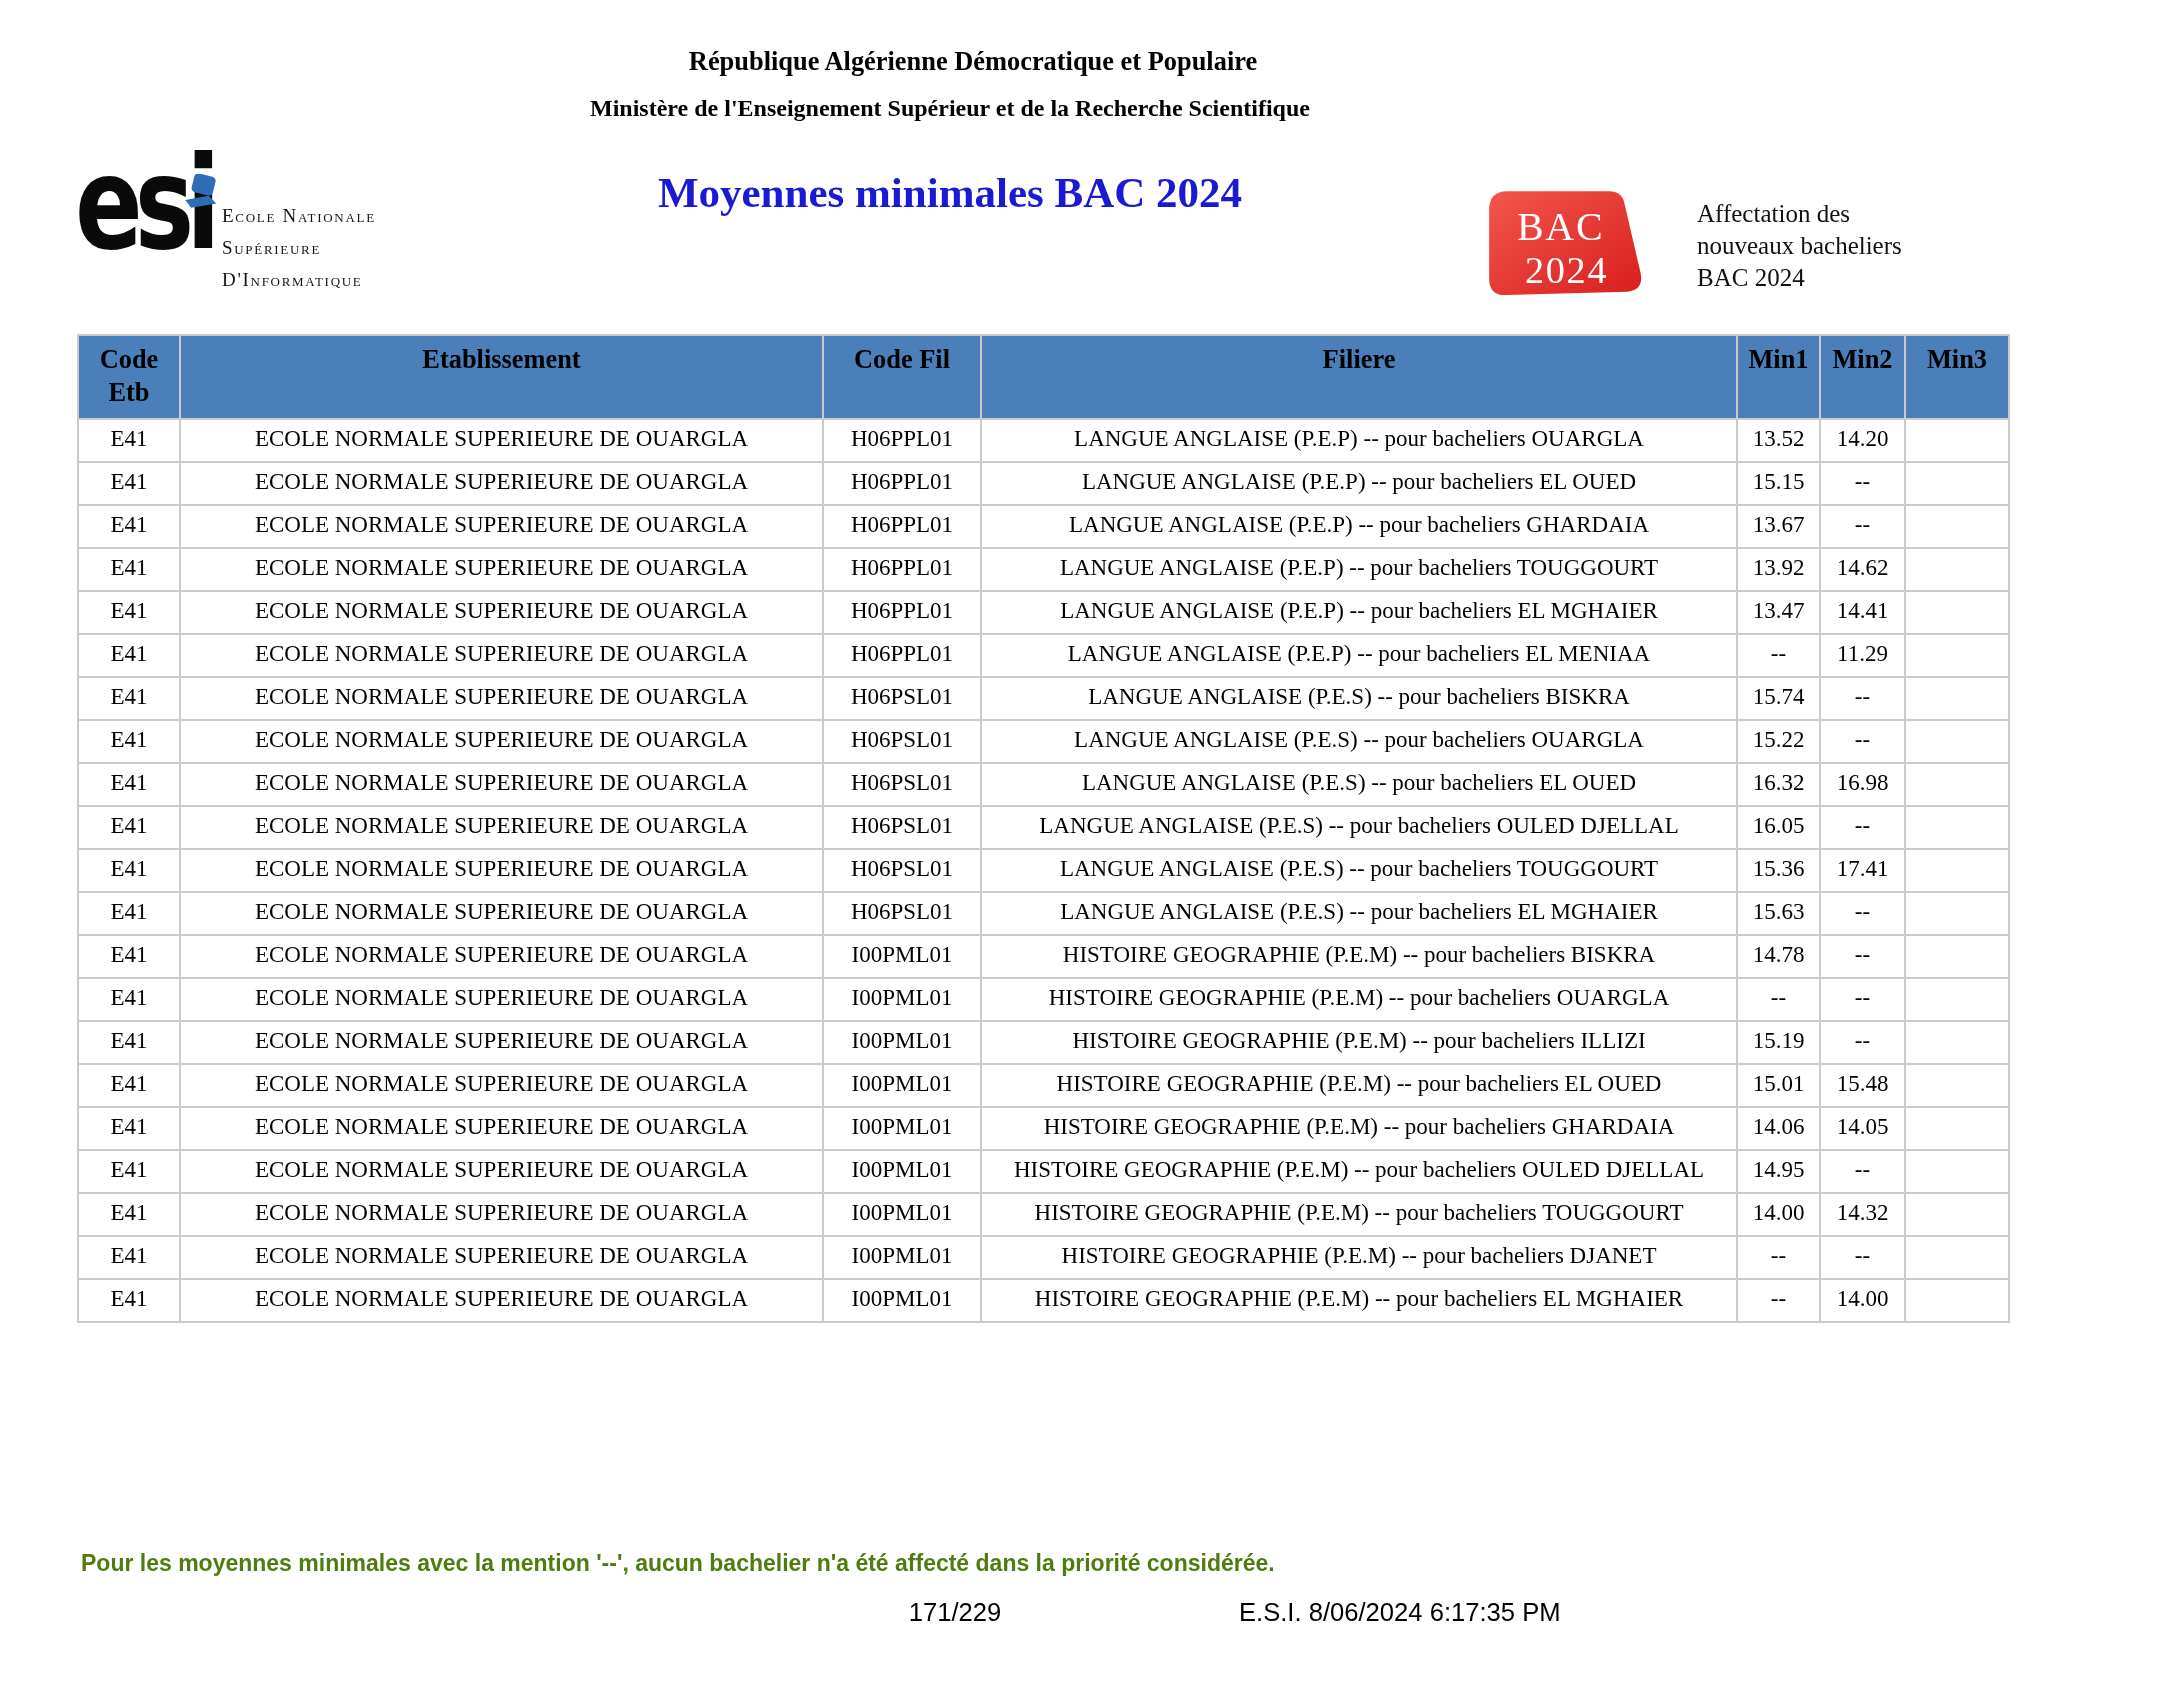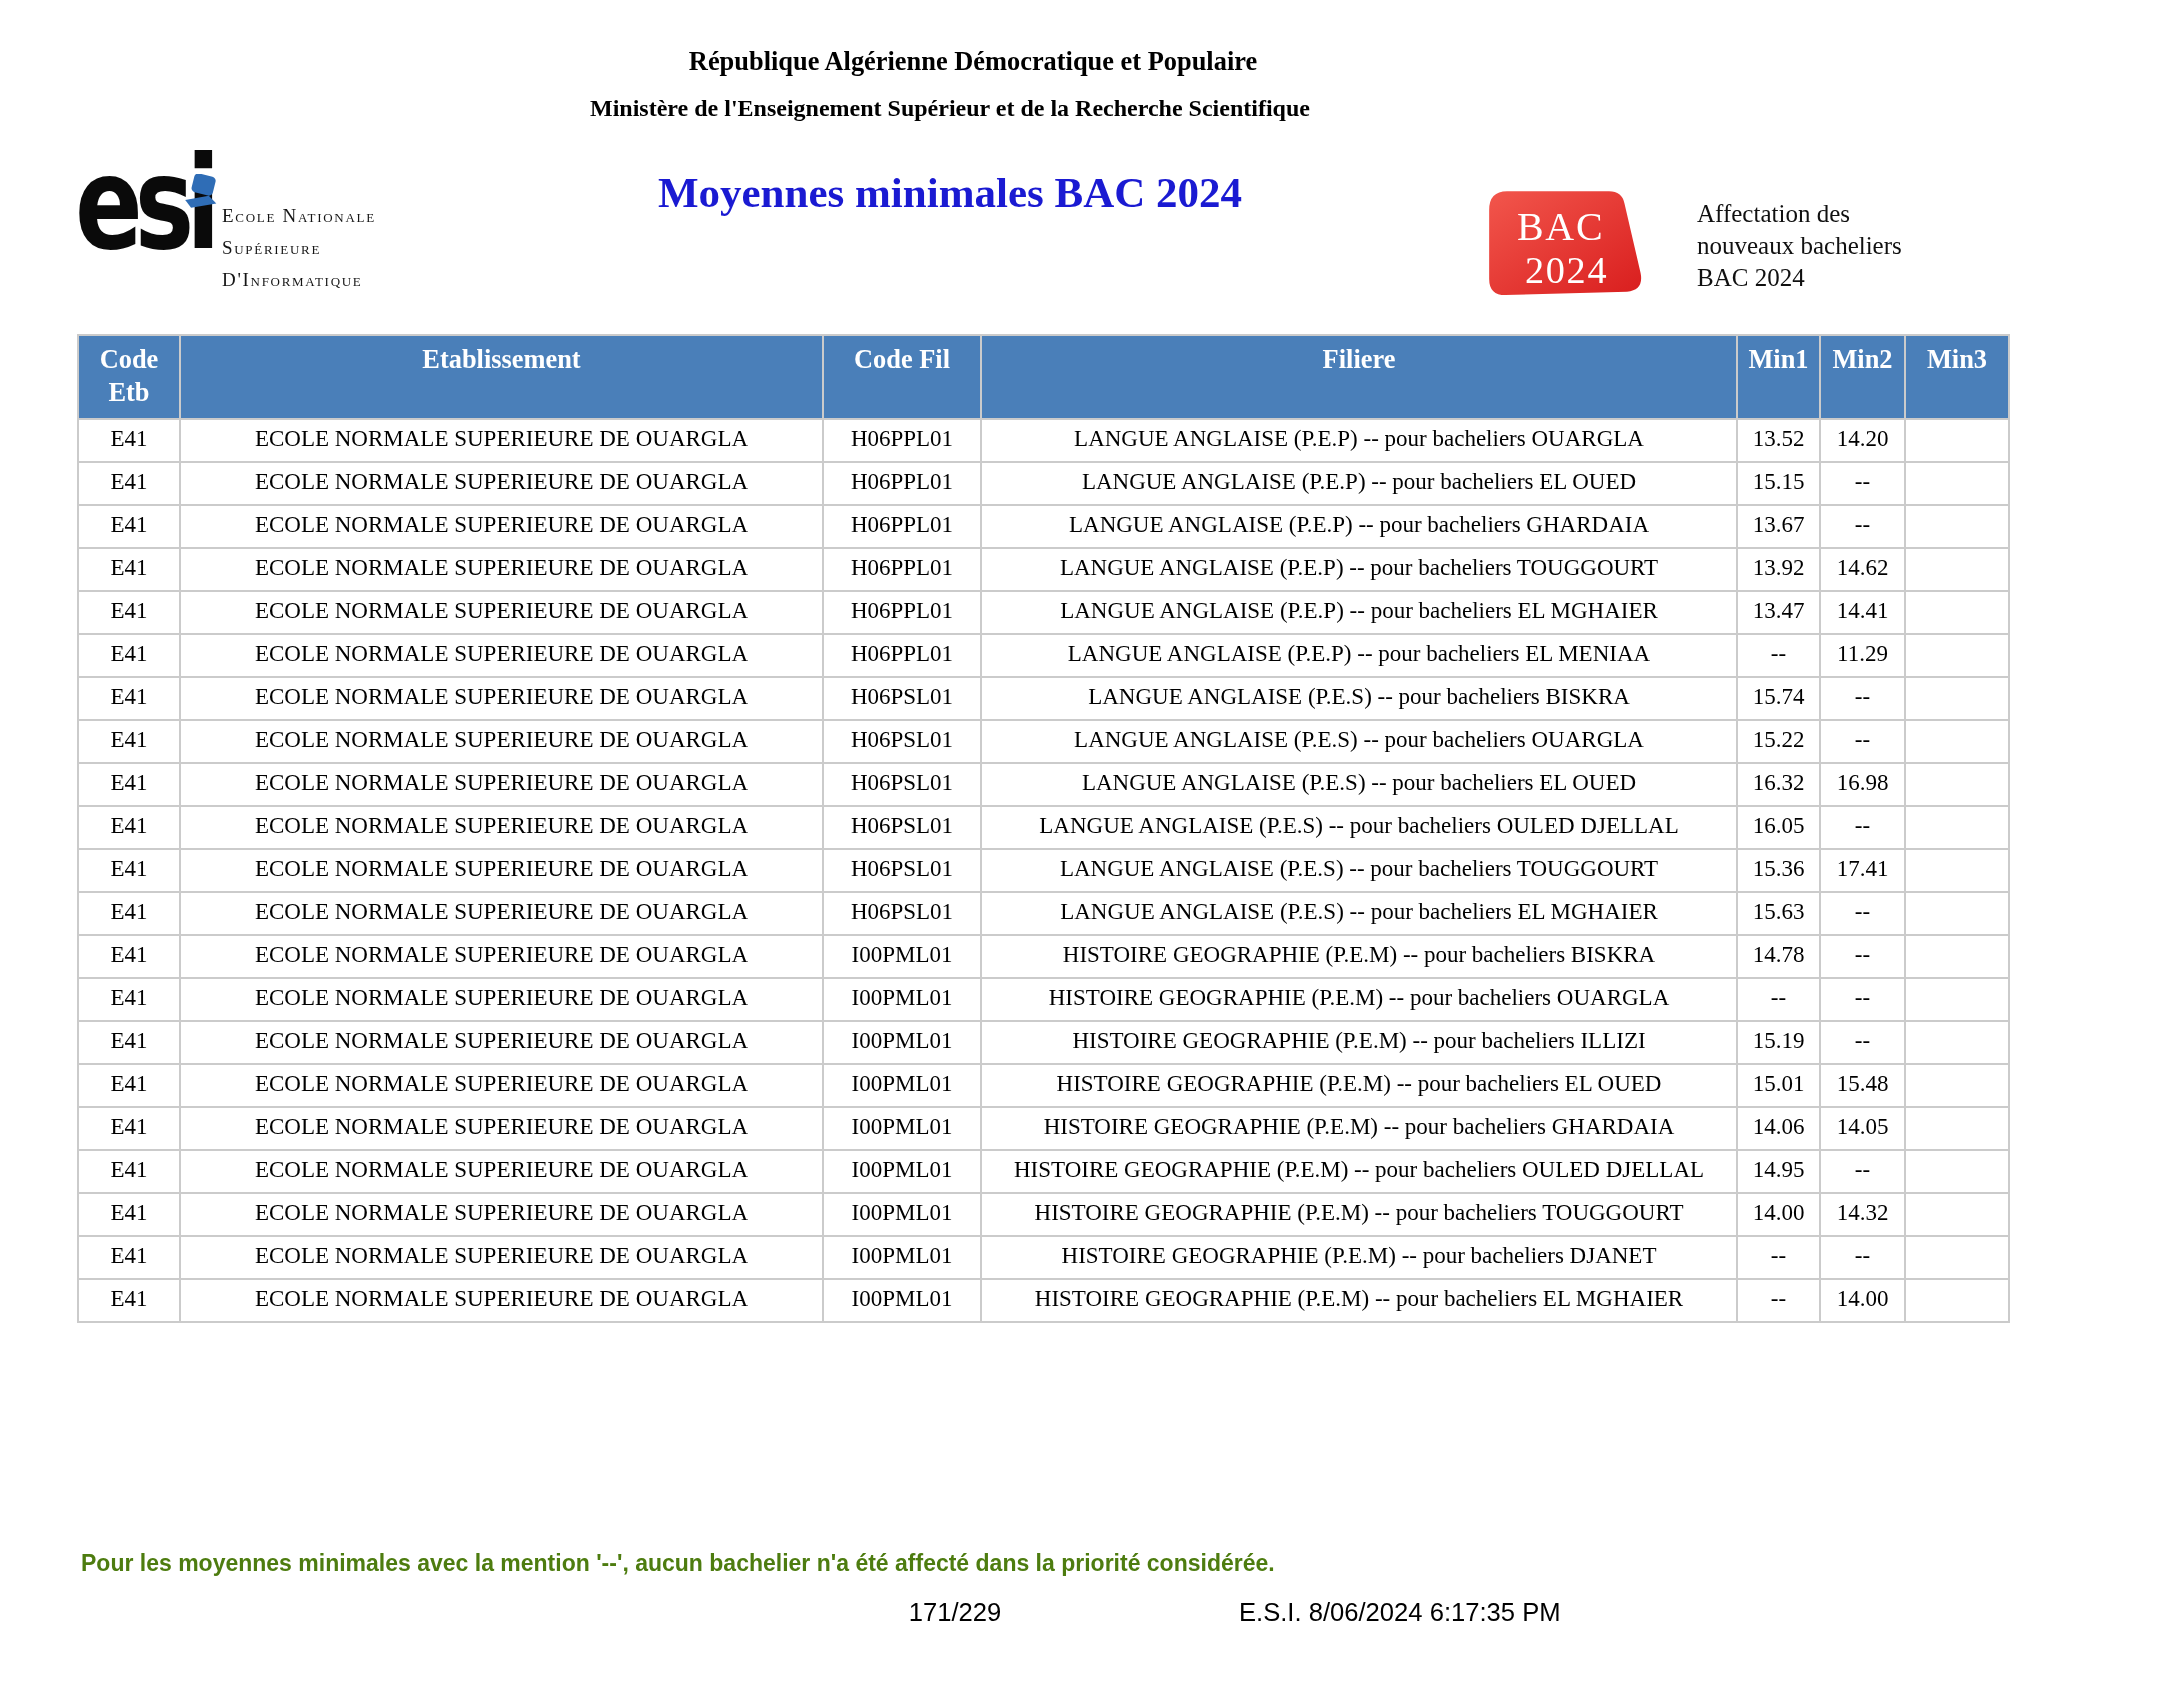--- a/index.html
+++ b/index.html
@@ -38,21 +38,21 @@
   .badge text{fill:#ffffff;font-family:"Liberation Serif", serif;letter-spacing:2px;}
 
   
   .subtitle{left:1697px;top:198px;width:256px;font-size:25px;line-height:1.27;color:#101010;}
 
   
   .results{left:77px;top:334px;}
   table{border-collapse:collapse;table-layout:fixed;width:1931px;}
   th,td{border:2.6px solid #cbcbcb;}
   thead th{
-    background:#4a7fb9;color:#ffffff;font-weight:bold;font-size:26.4px;
+    background:#4a7fb9;color:#000000;font-weight:bold;font-size:26.4px;
     vertical-align:top;padding:6.8px 3.4px 0 3.4px;height:75px;line-height:1.25;
   }
   tbody tr{height:43px;padding-left:29px;}
   tbody td{
     font-size:23px;text-align:center;vertical-align:top;
     padding:6px 8.5px 3.4px 8.5px;line-height:1.12;background:#ffffff;
   }
 
   
   .footnote{left:81px;top:1550px;font-family:"Liberation Sans", sans-serif;

